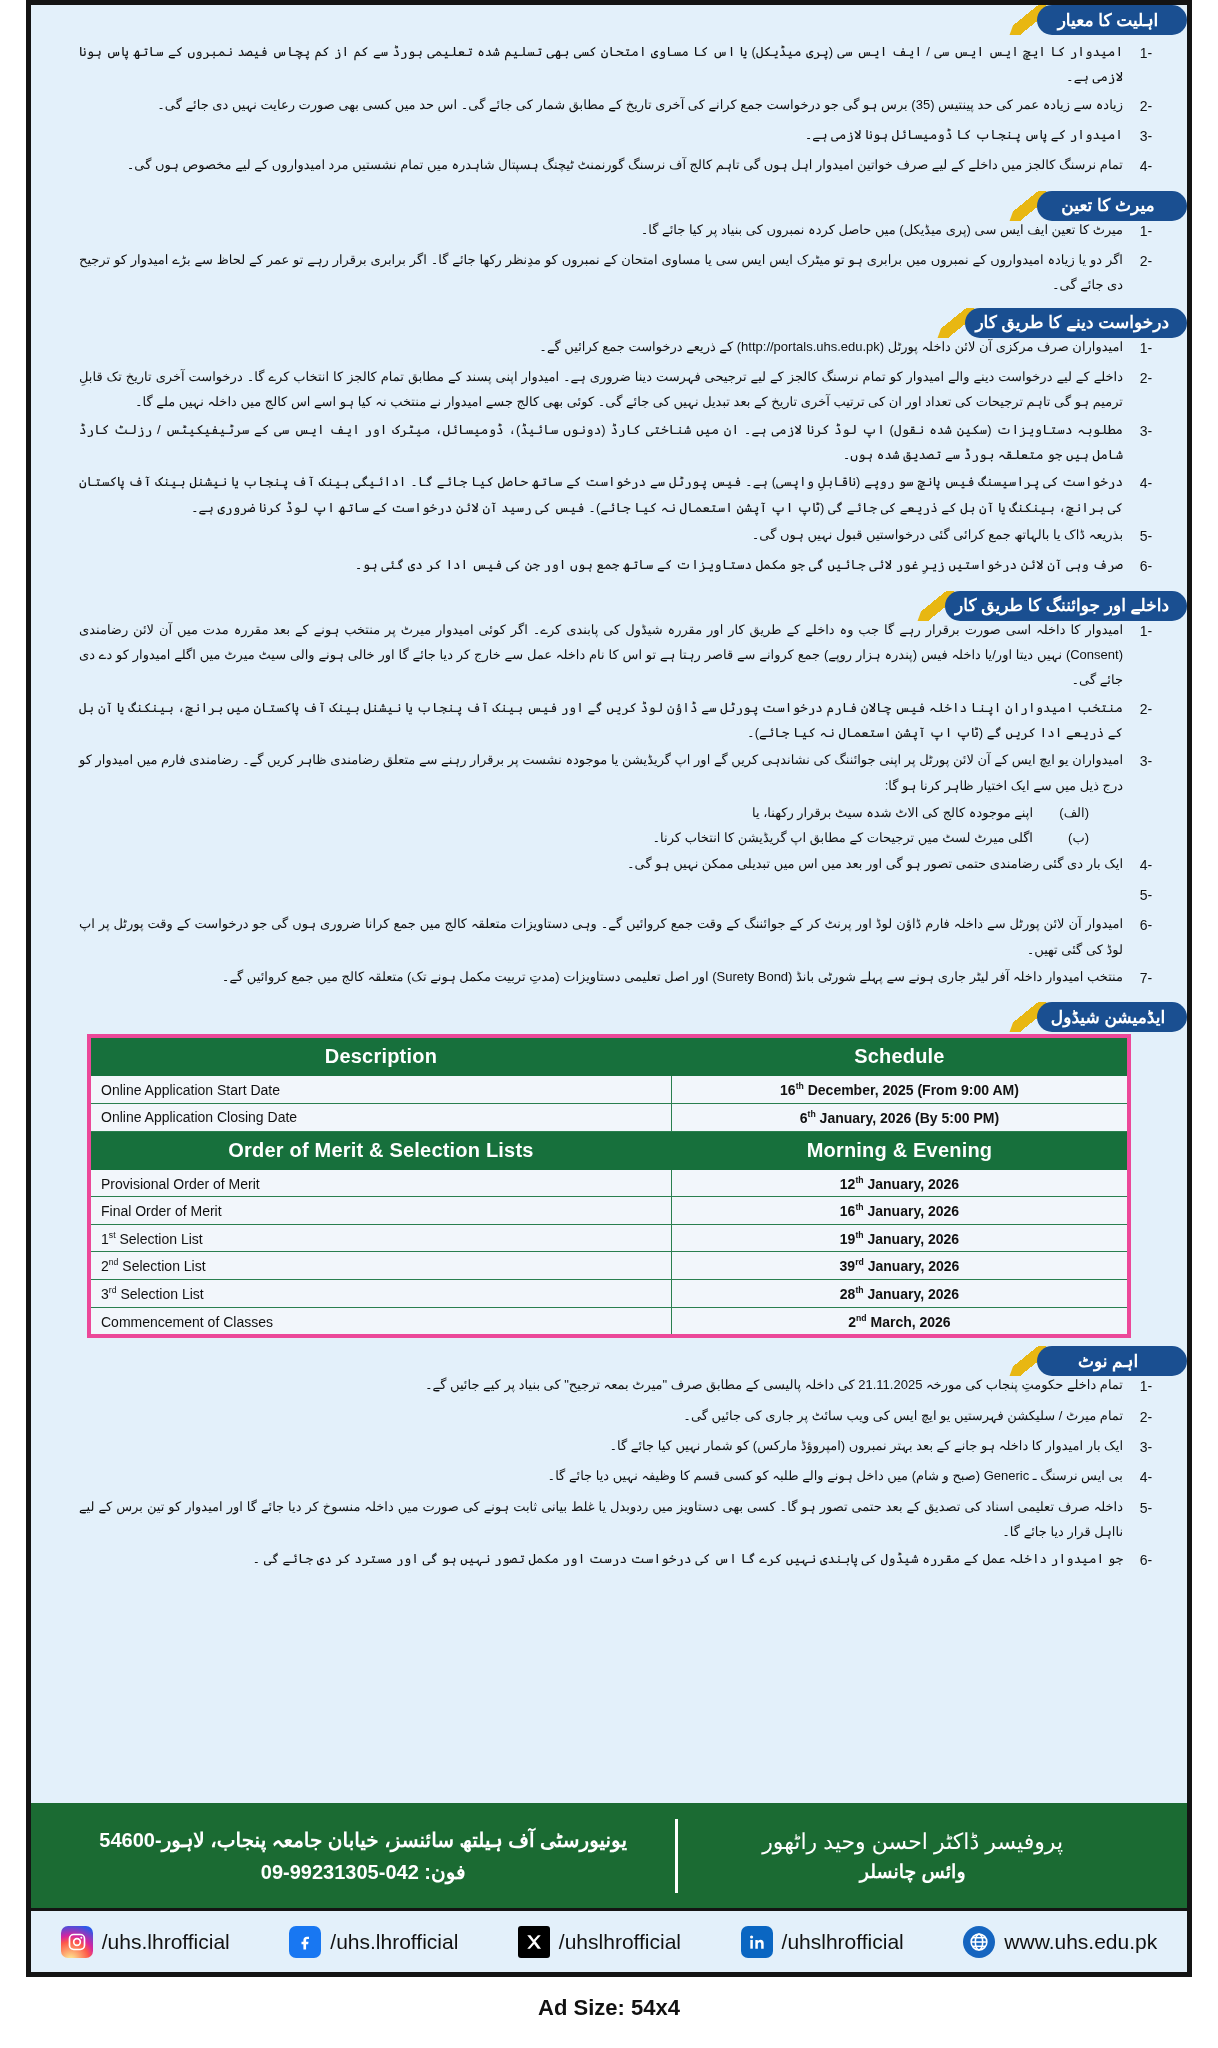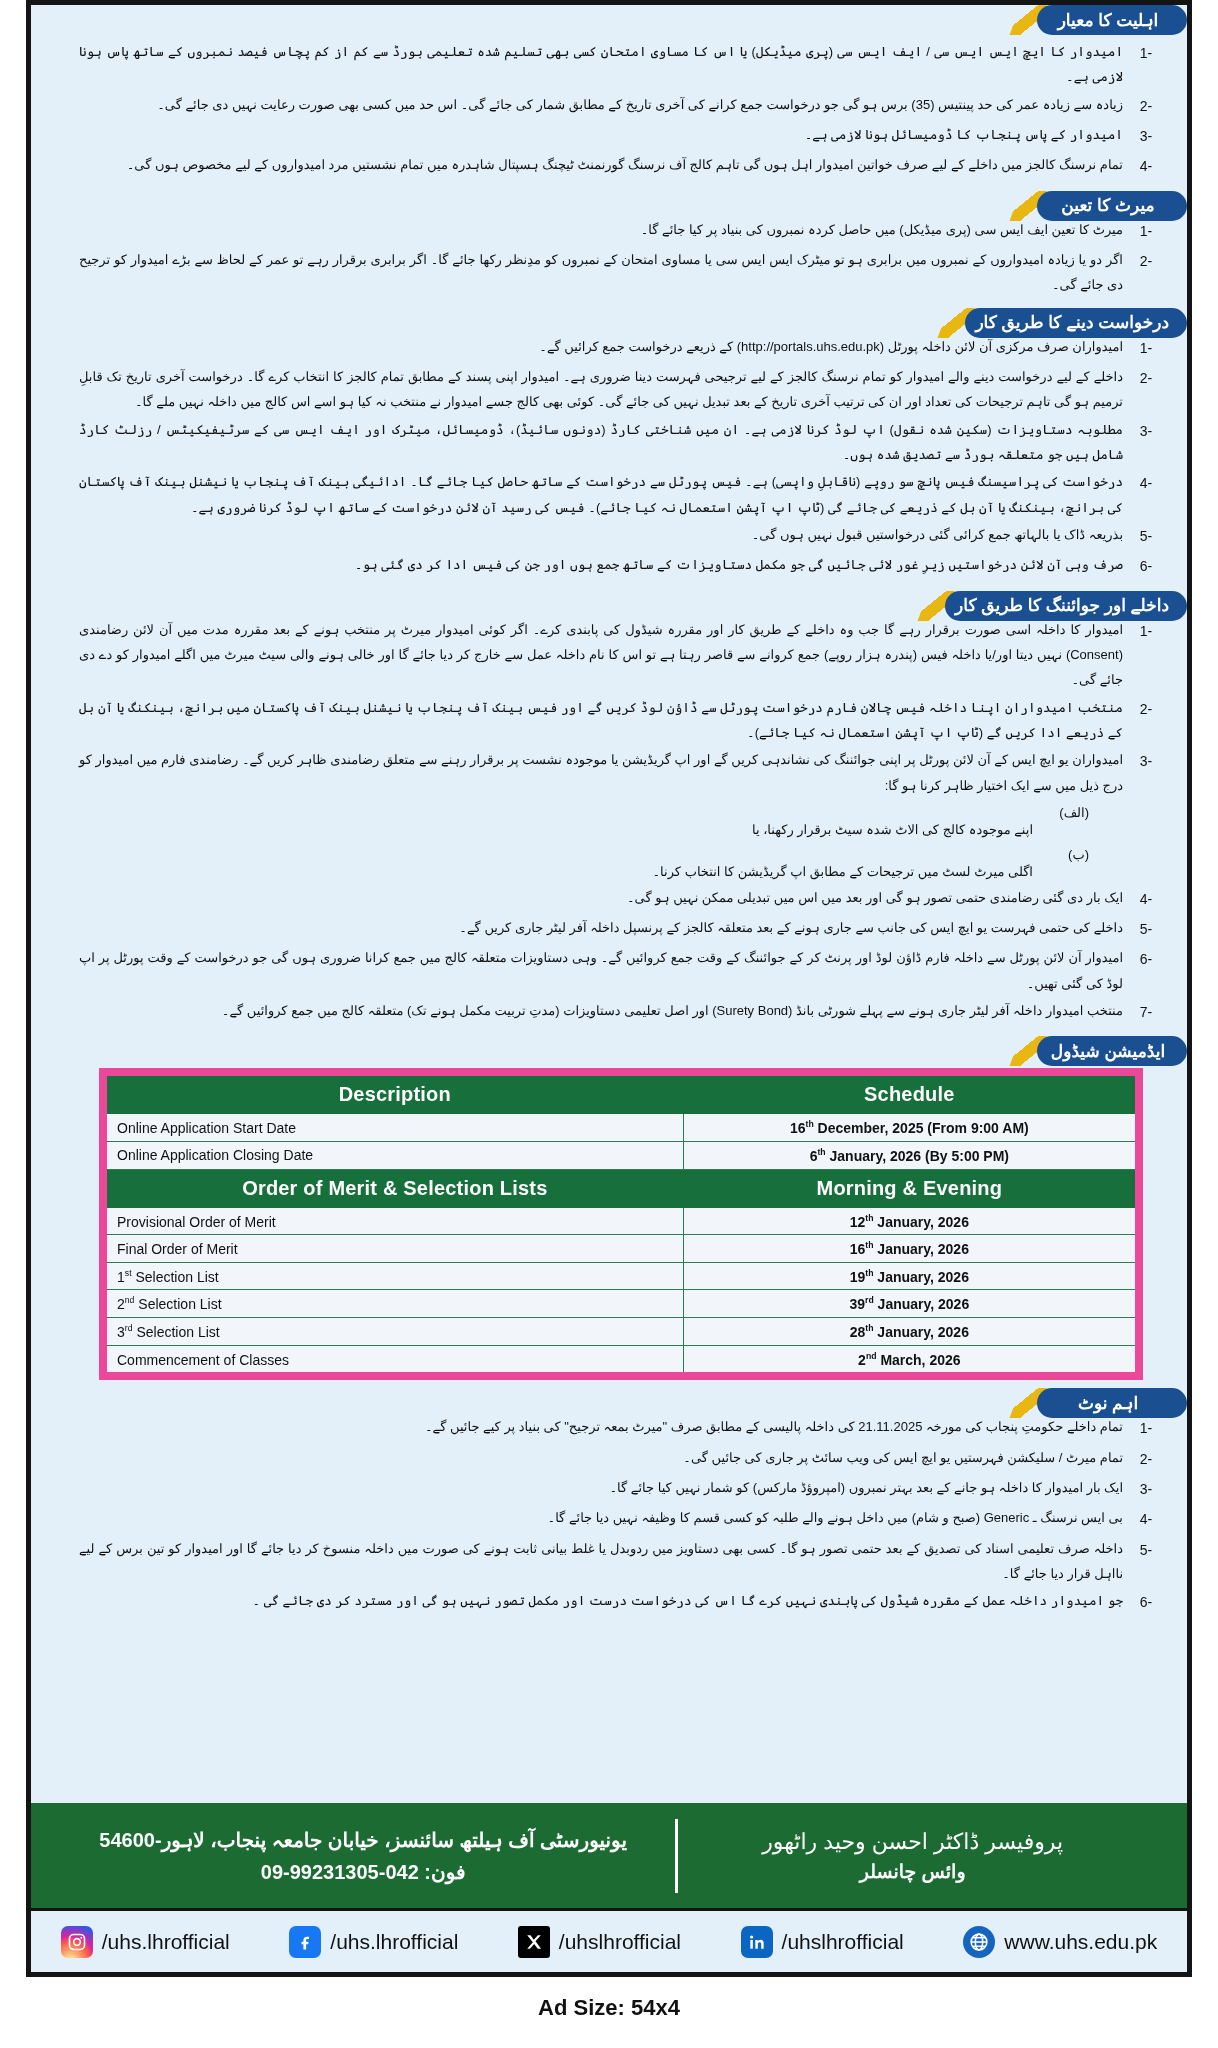--- a/index.html
+++ b/index.html
@@ -99,32 +99,31 @@
   }
   .urdu-sub {
     display: flex;
     direction: rtl;
     font-size: 13px;
     line-height: 1.95;
     padding-right: 80px;
     color: #111111;
   }
   .urdu-sub .lbl { flex: 0 0 56px; }
-  .urdu-sub .txt { flex: 1 1 auto; margin-top: 17px; }
+  .urdu-sub .txt { flex: 1 1 auto; }
 
   
   .sched-wrap {
     padding: 6px 56px 0 56px;
   }
   table.sched {
     width: 100%;
     border-collapse: collapse;
     background: #fde047;
-    border: 8px solid #ec4899;
-    margin-left: 12px;
+    border: 4px solid #ec4899;
   }
   table.sched th.hdr {
     background: #17703c;
     color: #ffffff;
     font-size: 20px;
     font-weight: bold;
     text-align: center;
     padding: 7px 4px;
     border: 1px solid #17703c;
     letter-spacing: .2px;
@@ -342,21 +341,20 @@
           <span class="lbl">(ب)</span>
           <span class="txt">اگلی میرٹ لسٹ میں ترجیحات کے مطابق اپ گریڈیشن کا انتخاب کرنا۔</span>
         </div>
 
         <div class="urdu-item">
           <span class="urdu-num">4-</span>
           <span class="urdu-txt">ایک بار دی گئی رضامندی حتمی تصور ہو گی اور بعد میں اس میں تبدیلی ممکن نہیں ہو گی۔</span>
         </div>
         <div class="urdu-item">
           <span class="urdu-num">5-</span>
-          <span class="urdu-txt">داخلے کی حتمی فہرست یو ایچ ایس کی جانب سے جاری ہونے کے بعد متعلقہ کالجز کے پرنسپل داخلہ آفر لیٹر جاری کریں گے۔</span>
         </div>
         <div class="urdu-item">
           <span class="urdu-num">6-</span>
           <span class="urdu-txt">امیدوار آن لائن پورٹل سے داخلہ فارم ڈاؤن لوڈ اور پرنٹ کر کے جوائننگ کے وقت جمع کروائیں گے۔ وہی دستاویزات متعلقہ کالج میں جمع کرانا ضروری ہوں گی جو درخواست کے وقت پورٹل پر اپ لوڈ کی گئی تھیں۔</span>
         </div>
         <div class="urdu-item">
           <span class="urdu-num">7-</span>
           <span class="urdu-txt">منتخب امیدوار داخلہ آفر لیٹر جاری ہونے سے پہلے شورٹی بانڈ (Surety Bond) اور اصل تعلیمی دستاویزات (مدتِ تربیت مکمل ہونے تک) متعلقہ کالج میں جمع کروائیں گے۔</span>
         </div>
       </div>

